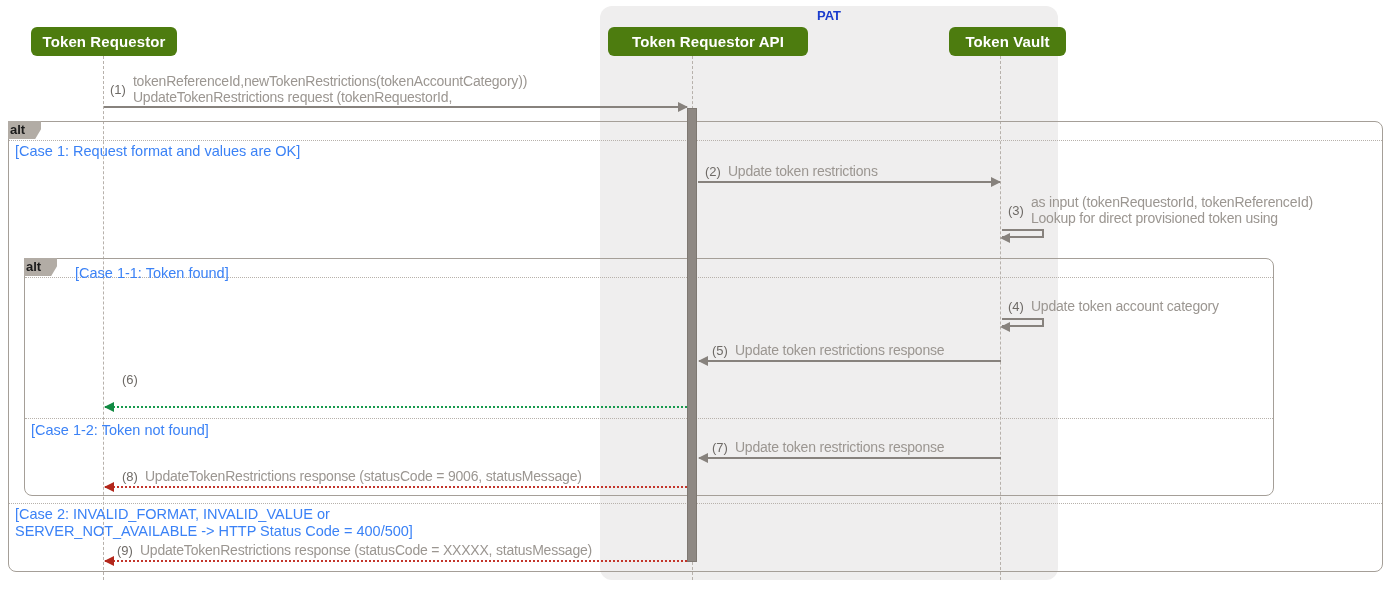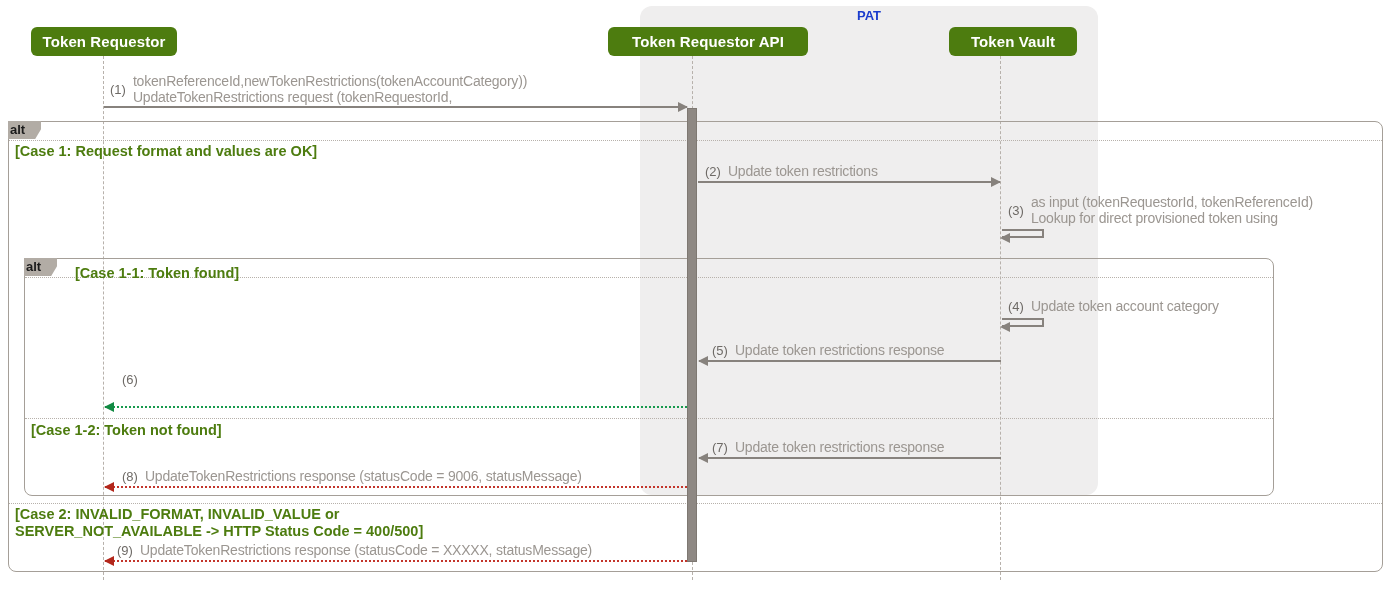--- a/index.html
+++ b/index.html
@@ -1,22 +1,22 @@
 <!DOCTYPE html>
 <html><head>
 <meta charset="utf-8">
 <style>
   html,body{margin:0;padding:0;background:#ffffff;}
   .canvas{
     position:relative;width:1390px;height:593px;background:#ffffff;
     font-family:"Liberation Sans",sans-serif;overflow:hidden;
   }
   
-  .pat-box{position:absolute;left:600px;top:6px;width:458px;height:489px;
-    background:#efeeee;border-radius:12px;margin-left:40px;}
+  .pat-box{position:absolute;left:600px;top:6px;width:458px;height:574px;
+    background:#efeeee;border-radius:12px;}
   .pat-label{position:absolute;left:0;top:2px;width:100%;text-align:center;
     color:#1b3ccd;font-weight:bold;font-size:13px;}
   
   .lifeline{position:absolute;top:56px;height:524px;width:0;
     border-left:1.5px dashed #b7b1ab;}
   
   .participant{position:absolute;top:27px;height:29px;background:#4d7c0f;
     color:#ffffff;border-radius:6px;display:flex;align-items:center;
     justify-content:center;font-size:15px;font-weight:600;letter-spacing:0.1px;}
   
@@ -25,21 +25,21 @@
   
   .frame{position:absolute;border:1.5px solid #a59f98;border-radius:8px;}
   .frame-outer{left:8px;top:121px;width:1373px;height:449px;}
   .frame-inner{left:24px;top:258px;width:1248px;height:236px;}
   .alt-tab{position:absolute;left:-1px;top:-1px;background:#b2aca5;
     color:#1b1b1b;font-weight:bold;font-size:13px;line-height:18px;height:18px;
     padding:0 16px 0 2px;
     clip-path:polygon(0 0,100% 0,100% 45%,82% 100%,0 100%);}
   .frame-topline{position:absolute;left:0;right:0;border-top:1.5px dotted #b7b1ab;}
   .divider{position:absolute;left:0;right:0;border-top:1.5px dotted #b7b1ab;}
-  .case-label{position:absolute;color:#4d7c0f;font-size:14.5px;font-weight:700;
+  .case-label{position:absolute;color:#3b82f6;font-size:14.5px;font-weight:400;
     white-space:nowrap;line-height:17px;}
   
   .msg-label{position:absolute;display:flex;align-items:center;gap:7px;
     white-space:nowrap;}
   .msg-num{color:#6e6a66;font-size:13px;}
   .msg-text{color:#9b9691;font-size:14px;line-height:15.5px;letter-spacing:-0.2px;}
   .arrow{position:absolute;height:0;}
   .arrow .line{position:absolute;left:0;right:0;top:0;border-top:2px solid #87827d;}
   .arrow .head-right{position:absolute;right:-1px;top:-4px;width:0;height:0;
     border-left:10px solid #87827d;border-top:5px solid transparent;
@@ -69,21 +69,21 @@
   <div class="lifeline" style="left:103px;"></div>
   <div class="lifeline" style="left:692px;"></div>
   <div class="lifeline" style="left:1000px;"></div>
 
   <div class="participant" style="left:31px;width:146px;">
     <span>Token Requestor</span>
   </div>
   <div class="participant" style="left:608px;width:200px;">
     <span>Token Requestor API</span>
   </div>
-  <div class="participant" style="left:949px;width:128px;">
+  <div class="participant" style="left:949px;width:117px;">
     <span>Token Vault</span>
   </div>
 
   <div class="frame frame-outer">
     <div class="alt-tab">alt</div>
     <div class="frame-topline" style="top:18px;"></div>
     <div class="case-label" style="left:6px;top:21px;">[Case 1: Request format and values are OK]</div>
     <div class="divider" style="top:381px;"></div>
     <div class="case-label" style="left:6px;top:384px;">[Case 2: INVALID_FORMAT, INVALID_VALUE or</div>
     <div class="case-label" style="left:6px;top:401px;">SERVER_NOT_AVAILABLE -&gt; HTTP Status Code = 400/500]</div>

